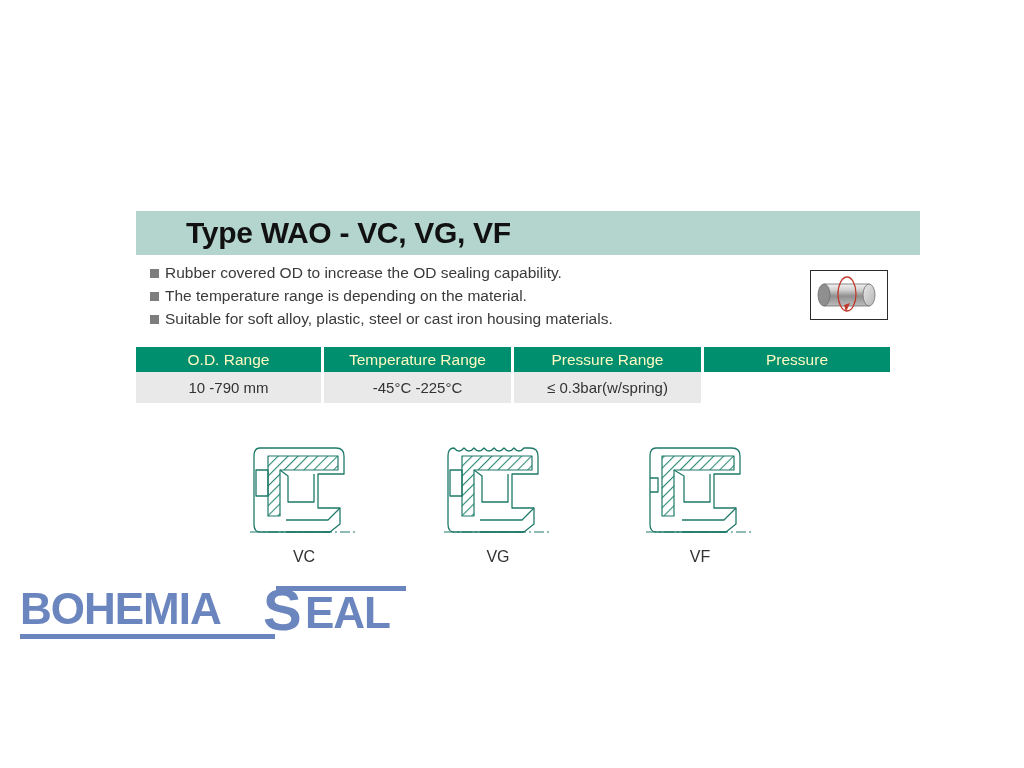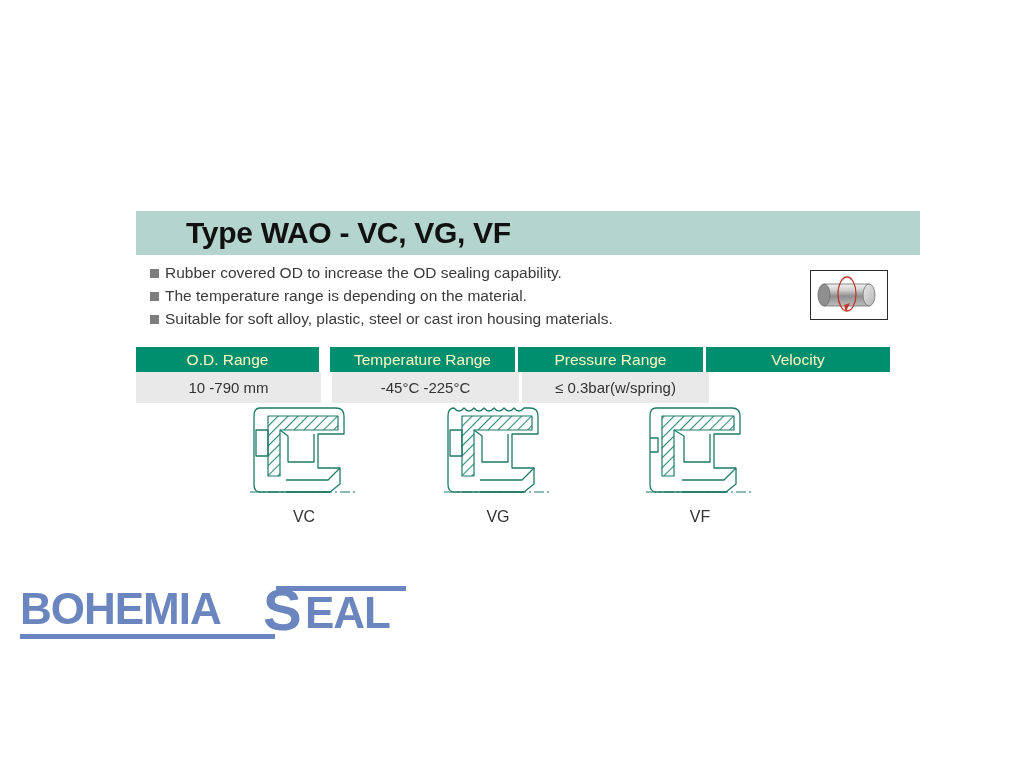--- a/index.html
+++ b/index.html
@@ -107,29 +107,29 @@
     display: flex;
     align-items: center;
     justify-content: center;
     box-sizing: border-box;
     margin-right: 3px;
     font-family: "Liberation Sans", sans-serif;
     white-space: nowrap;
   }
   .cell:last-child { margin-right: 0; }
   .col-0 { width: 185px; }
-  .col-1 { width: 187px; margin-left: 8px; }
+  .col-1 { width: 187px; }
   .col-2 { width: 187px; }
   .col-3 { width: 186px; }
 
   
   .diagrams {
     position: absolute;
     left: 0;
-    top: 400px;
+    top: 440px;
     width: 836px;
     height: 140px;
     padding-left: 20px;
   }
   .diagram {
     position: absolute;
     width: 140px;
     text-align: center;
   }
   .diagram svg { display: block; margin: 0 auto; }
@@ -198,21 +198,21 @@
     <ellipse cx="36" cy="23" rx="9" ry="17" fill="none" stroke="#c0392b" stroke-width="1.3"></ellipse>
     <polygon points="33,34 39,32 35,41" fill="#c0392b"></polygon>
   </svg>
 </div>
 
 <div class="spec-table">
   <div class="spec-row header">
     <div class="cell col-0">O.D. Range</div>
     <div class="cell col-1">Temperature Range</div>
     <div class="cell col-2">Pressure Range</div>
-    <div class="cell col-3">Velocity</div>
+    <div class="cell col-3">Pressure</div>
   </div>
   <div class="spec-row values">
     <div class="cell col-0">10 -790 mm</div>
     <div class="cell col-1">-45°C -225°C</div>
     <div class="cell col-2">≤ 0.3bar(w/spring)</div>
   </div>
 </div>
 
 <div class="diagrams">
 

